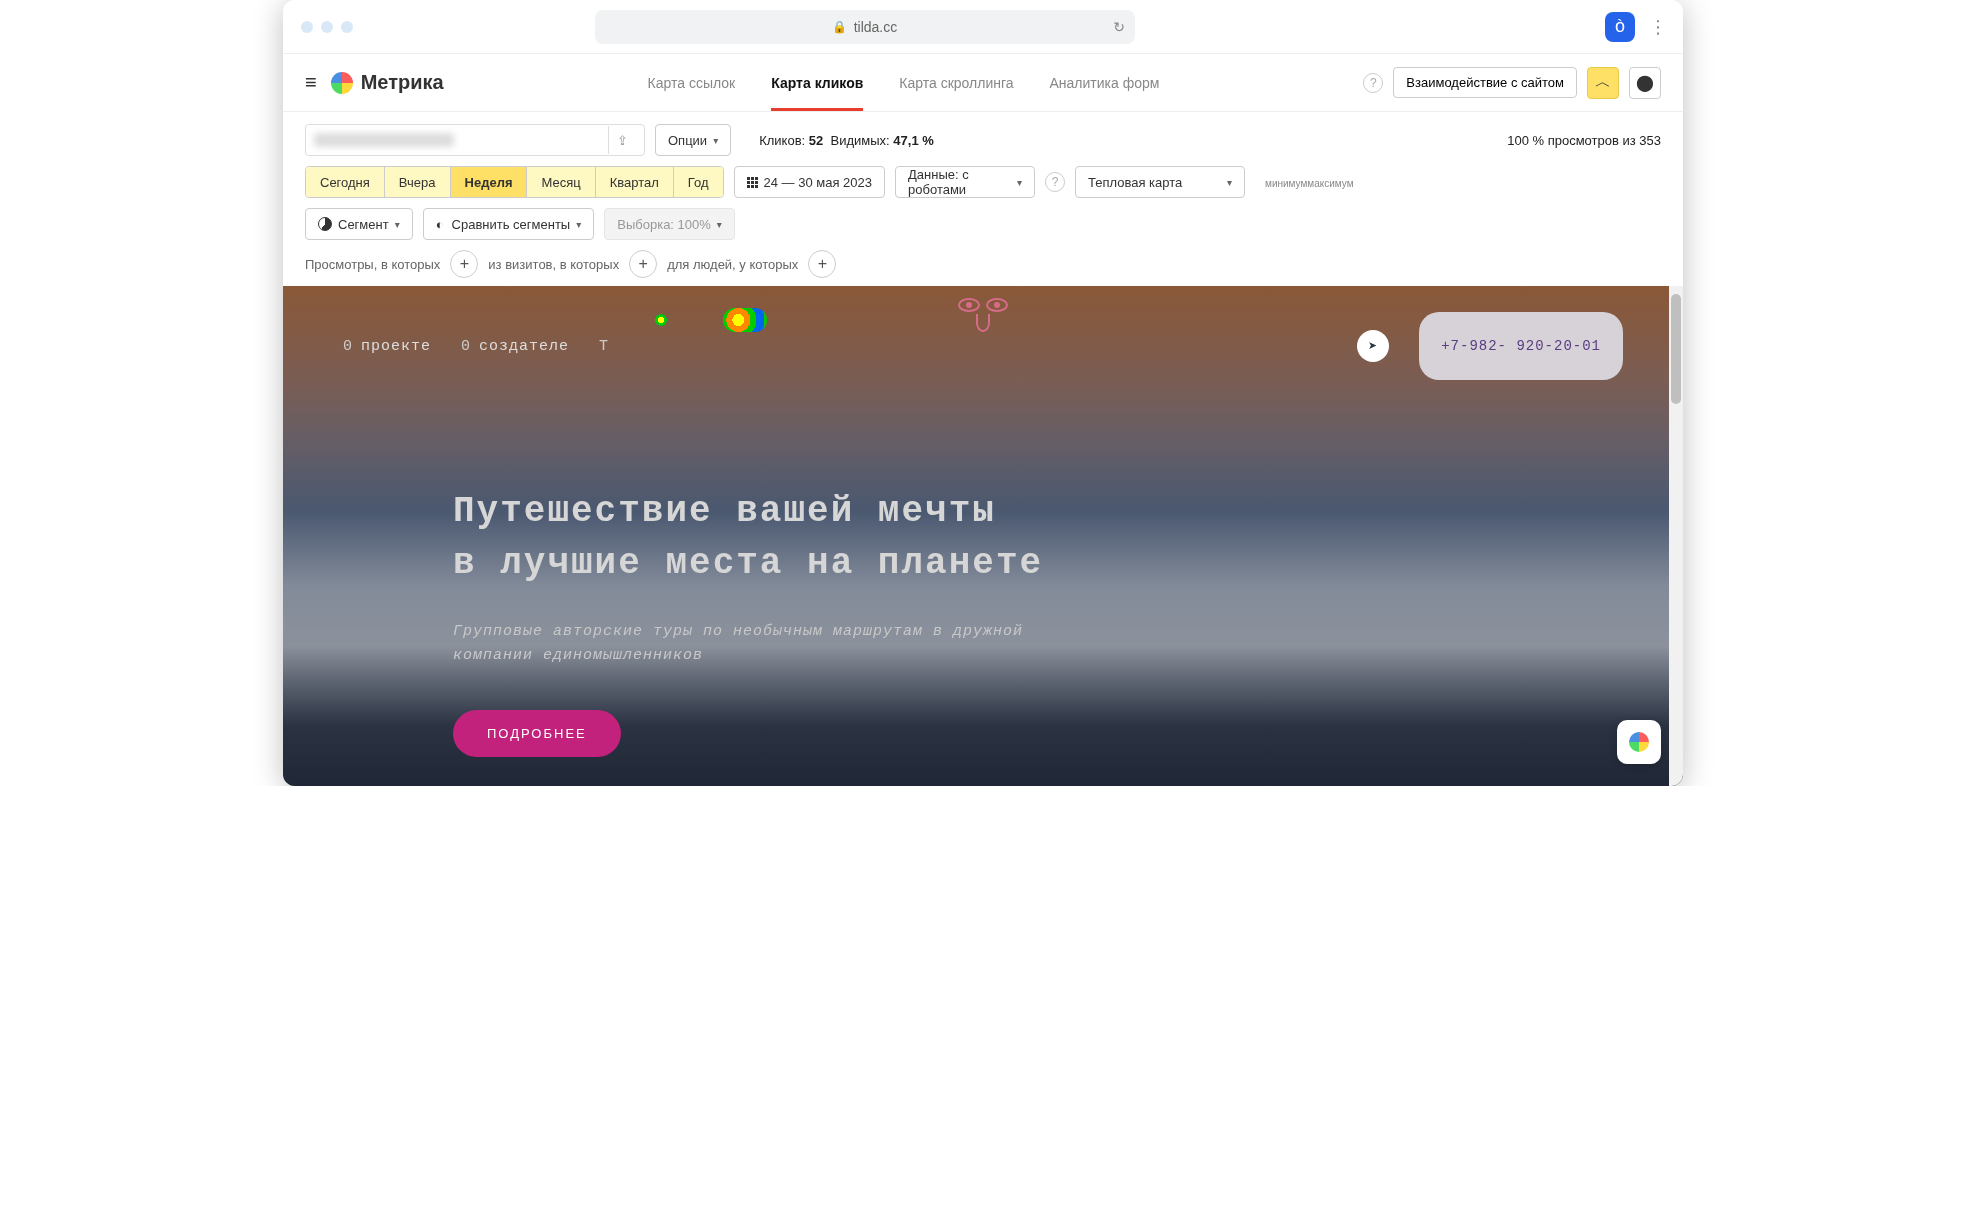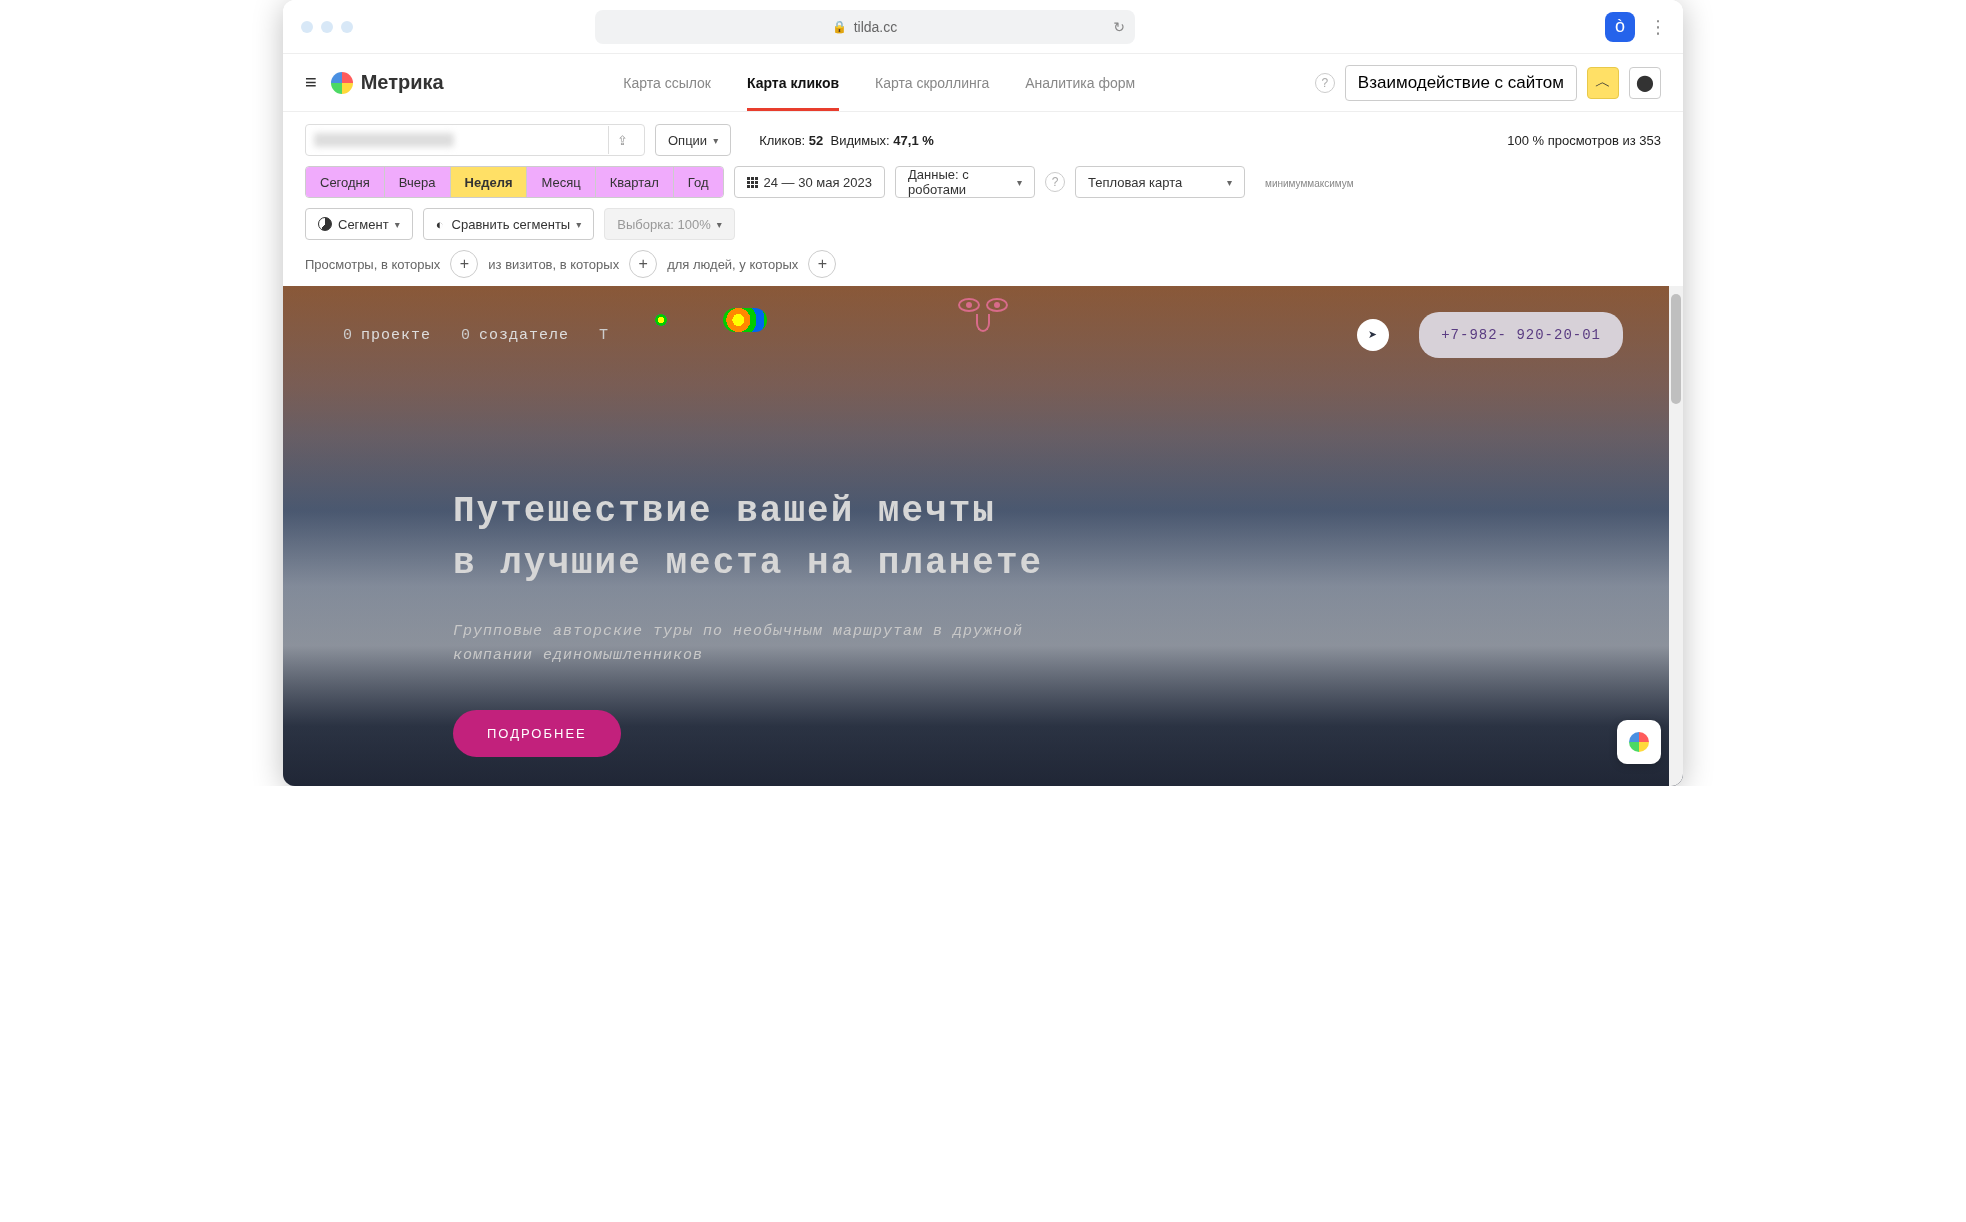--- a/index.html
+++ b/index.html
@@ -21,39 +21,39 @@
 
 .mhead { display:flex; align-items:center; height:58px; padding:0 22px; border-bottom:1px solid #eee; }
 .hamburger { font-size:20px; margin-right:14px; cursor:pointer; }
 .logo { display:flex; align-items:center; gap:8px; font-size:20px; font-weight:700; }
 .logo-mark { width:22px; height:22px; border-radius:50%; background: conic-gradient(#ff5c5c 0 90deg,#ffd93b 90deg 180deg,#4cd964 180deg 270deg,#4a90e2 270deg 360deg); }
 .tabs { display:flex; gap:36px; margin:0 auto; }
 .tab { font-size:14px; color:#888; padding:20px 0 17px; border-bottom:3px solid transparent; cursor:pointer; }
 .tab.active { color:#111; border-bottom-color:#e83d2d; font-weight:600; }
 .head-right { display:flex; align-items:center; gap:10px; }
 .help-ico { width:20px; height:20px; border:1px solid #ccc; border-radius:50%; color:#aaa; font-size:12px; display:flex; align-items:center; justify-content:center; }
-.btn-outline { border:1px solid #ccc; background:#fff; border-radius:4px; padding:7px 12px; font-size:17px; cursor:pointer; }
+.btn-outline { border:1px solid #ccc; background:#fff; border-radius:4px; padding:7px 12px; font-size:13px; cursor:pointer; }
 .btn-yellow { border:1px solid #e8c94a; background:#ffe066; border-radius:4px; width:32px; height:32px; display:flex; align-items:center; justify-content:center; cursor:pointer; }
 .btn-white-sm { border:1px solid #ccc; background:#fff; border-radius:4px; width:32px; height:32px; display:flex; align-items:center; justify-content:center; cursor:pointer; }
 
 
 .toolbar { padding:12px 22px 8px; }
 .row { display:flex; align-items:center; gap:10px; margin-bottom:10px; flex-wrap:wrap; }
 .site-field { width:340px; height:32px; border:1px solid #ddd; border-radius:4px; background:#fff; display:flex; align-items:center; padding:0 8px; color:#ccc; font-size:13px; position:relative; }
 .site-blur { filter: blur(3px); background:linear-gradient(#ddd,#ddd); color:transparent; width:140px; height:14px; border-radius:3px; }
 .share-btn { width:28px; height:28px; border-left:1px solid #ddd; margin-left:auto; display:flex; align-items:center; justify-content:center; color:#999; }
 
 .pill { border:1px solid #ccc; background:#fff; border-radius:4px; height:32px; padding:8px 12px; font-size:13px; display:flex; align-items:center; gap:6px; cursor:pointer; }
 .pill .chev { font-size:10px; color:#666; }
 .stats { font-size:13px; color:#222; margin-left:18px; }
 .stats b { font-weight:700; }
 .views-right { margin-left:auto; font-size:13px; color:#222; }
 
 .seg-group { display:flex; border:1px solid #ccc; border-radius:4px; overflow:hidden; height:32px; }
-.seg-btn { padding:0 14px; font-size:13px; display:flex; align-items:center; border-right:1px solid #ccc; cursor:pointer; background:#f0abfc; }
+.seg-btn { padding:0 14px; font-size:13px; display:flex; align-items:center; border-right:1px solid #ccc; cursor:pointer; background:#fef9c3; }
 .seg-btn:last-child { border-right:none; }
 .seg-btn.active { background:#ffe066; font-weight:600; }
 
 .gradient-key { display:flex; flex-direction:row; align-items:stretch; width:180px; margin-left:10px; }
 .grad-bar { height:8px; background:linear-gradient(90deg,#2b7ce9,#00c97c,#8bd200,#ffe600,#ff9a00,#ff2a00); }
 .grad-labels { display:flex; justify-content:space-between; font-size:10px; color:#888; margin-top:2px; }
 
 .select-wide { width:140px; }
 .disabled { background:#f3f3f3; color:#999; border-color:#e5e5e5; cursor:default; }
 
@@ -63,21 +63,21 @@
 
 .preview { position:relative; height:500px; overflow:hidden; background:
   linear-gradient(180deg,rgba(60,40,30,.45) 0%, rgba(40,50,70,.35) 30%, rgba(30,40,60,.35) 60%, rgba(24,30,44,.55) 100%),
   linear-gradient(180deg,#c9804e 0%, #a67a68 20%, #5f6f89 45%, #b7bfcb 60%, #d9dde2 72%, #3c4556 88%, #2a3142 100%);
 }
 .site-nav { position:absolute; top:26px; left:0; right:0; display:flex; align-items:center; padding:0 60px; gap:30px; color:#ddd; font-family: "Courier New", monospace; font-size:15px; letter-spacing:1px; }
 .site-nav .spacer { flex:1; }
 .nav-link { display:flex; gap:8px; }
 .nav-idx { color:#ccc; }
 .tg-circle { width:32px; height:32px; background:#fff; border-radius:50%; display:flex; align-items:center; justify-content:center; color:#2a3142; }
-.phone-pill { background:#d7d1d8; color:#5a3c82; border-radius:20px; padding:15px 22px; font-family:"Courier New",monospace; font-size:14px; letter-spacing:1px; }
+.phone-pill { background:#d7d1d8; color:#5a3c82; border-radius:20px; padding:26px 22px; font-family:"Courier New",monospace; font-size:14px; letter-spacing:1px; }
 
 .eyes-logo { position:absolute; top:12px; left:50%; transform:translateX(-50%); display:flex; flex-direction:column; align-items:center; }
 .eyes { display:flex; gap:6px; }
 .eye { width:22px; height:14px; border:2px solid #d86b8a; border-radius:50%; display:flex; align-items:center; justify-content:center; }
 .eye::after { content:""; width:6px; height:6px; background:#d86b8a; border-radius:50%; }
 .eyes-stem { width:14px; height:18px; border:2px solid #d86b8a; border-top:none; border-radius:0 0 50% 50%; margin-top:2px; }
 
 .heat1 { position:absolute; top:22px; left:440px; width:44px; height:24px; border-radius:12px;
   background: radial-gradient(circle at 35% 50%, #ff0 0 6px, #f80 6px 12px, #0c0 12px 18px, #06e 18px 26px, transparent 26px),
               radial-gradient(circle at 70% 50%, #ff0 0 5px, #f80 5px 10px, #0c0 10px 15px, #06e 15px 22px, transparent 22px); }

